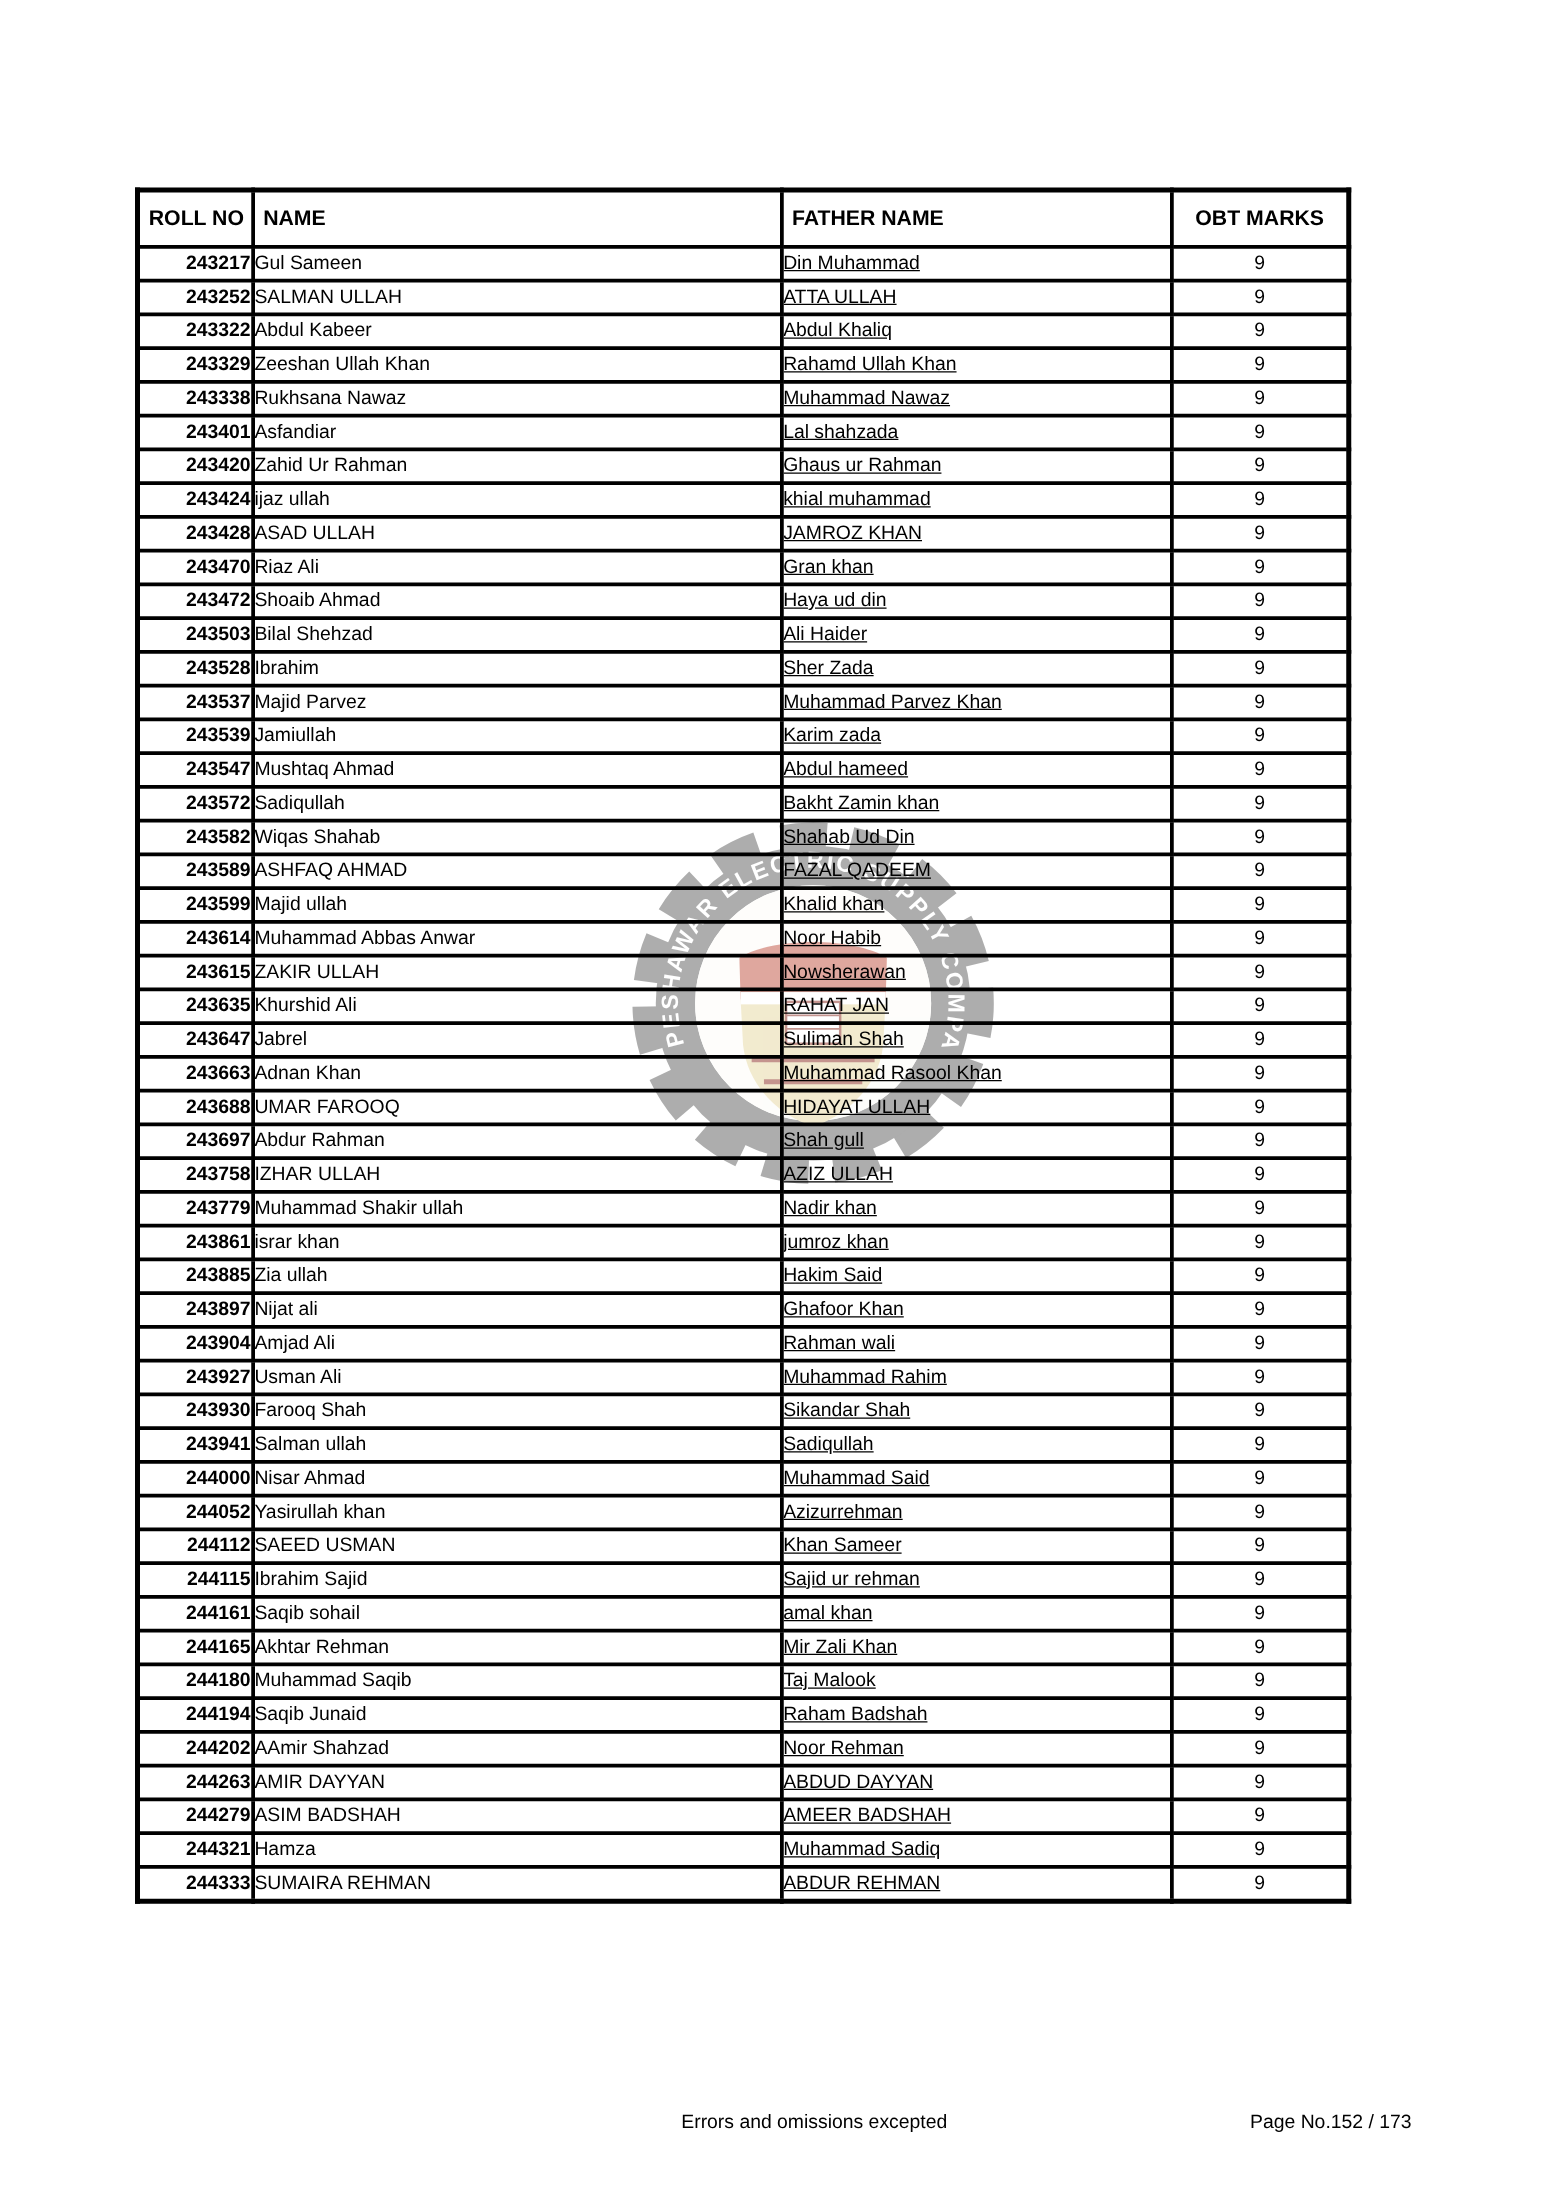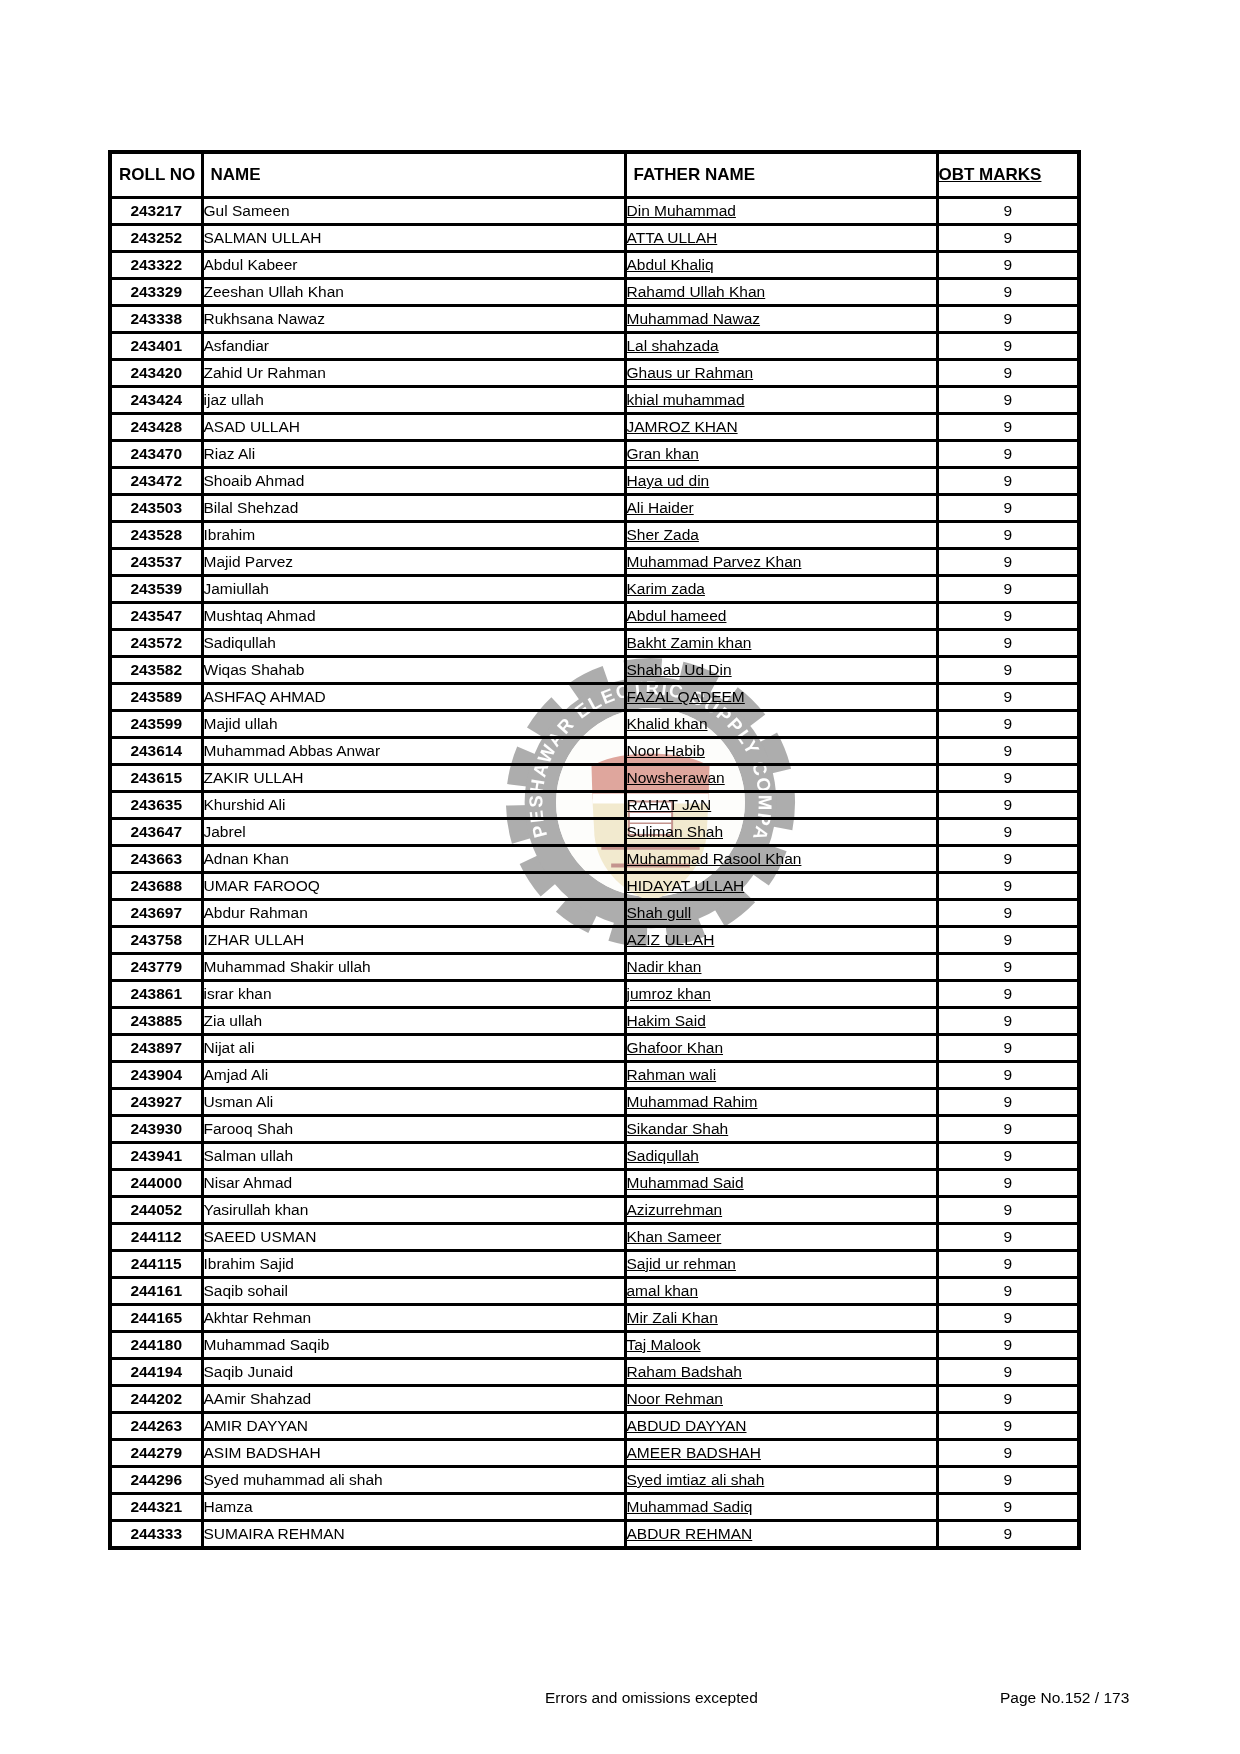--- a/index.html
+++ b/index.html
@@ -40,27 +40,27 @@
     white-space: nowrap;
     vertical-align: middle;
   }
   table.results th {
     height: 42px;
     font-size: 17px;
     font-weight: bold;
     text-align: left;
     padding: 0 0 0 7px;
   }
-  table.results th.c-marks { padding: 0; text-decoration: underline; }
+  table.results th.c-marks { text-align: center; padding: 0; }
   table.results td {
     height: 24px;
     font-size: 15.5px;
     padding: 0;
   }
-  td.roll   { font-weight: bold; text-align: center; padding-right: 9px; }
+  td.roll   { font-weight: bold; text-align: right; padding-right: 9px; }
   td.name   { padding-left: 6px; }
   td.father { padding-left: 6px; text-decoration: underline; }
   td.marks  { text-align: center; }
 
   
   .footer-note {
     position: absolute;
     top: 1689px;
     left: 545px;
     font-size: 15.5px;
@@ -398,26 +398,20 @@
     <td class="father">ABDUD DAYYAN</td>
     <td class="marks">9</td>
   </tr>
       <tr>
     <td class="roll">244279</td>
     <td class="name">ASIM BADSHAH</td>
     <td class="father">AMEER BADSHAH</td>
     <td class="marks">9</td>
   </tr>
       <tr>
-    <td class="roll">244296</td>
-    <td class="name">Syed muhammad ali shah</td>
-    <td class="father">Syed imtiaz ali shah</td>
-    <td class="marks">9</td>
-  </tr>
-      <tr>
     <td class="roll">244321</td>
     <td class="name">Hamza</td>
     <td class="father">Muhammad Sadiq</td>
     <td class="marks">9</td>
   </tr>
       <tr>
     <td class="roll">244333</td>
     <td class="name">SUMAIRA REHMAN</td>
     <td class="father">ABDUR REHMAN</td>
     <td class="marks">9</td>

